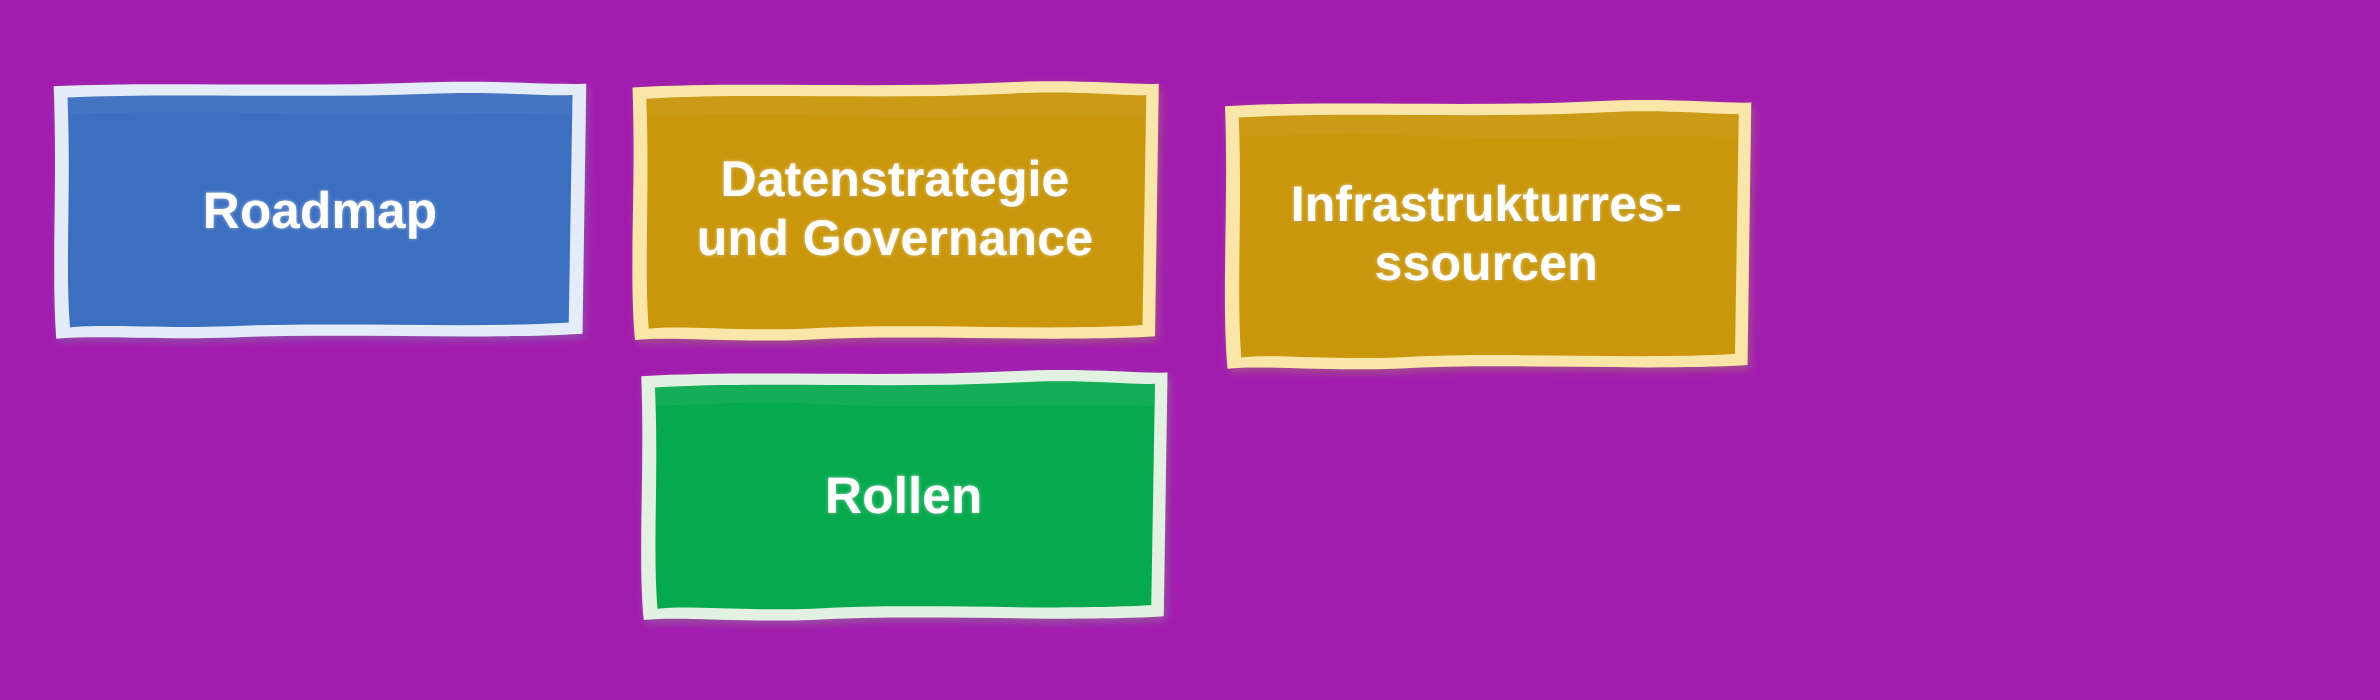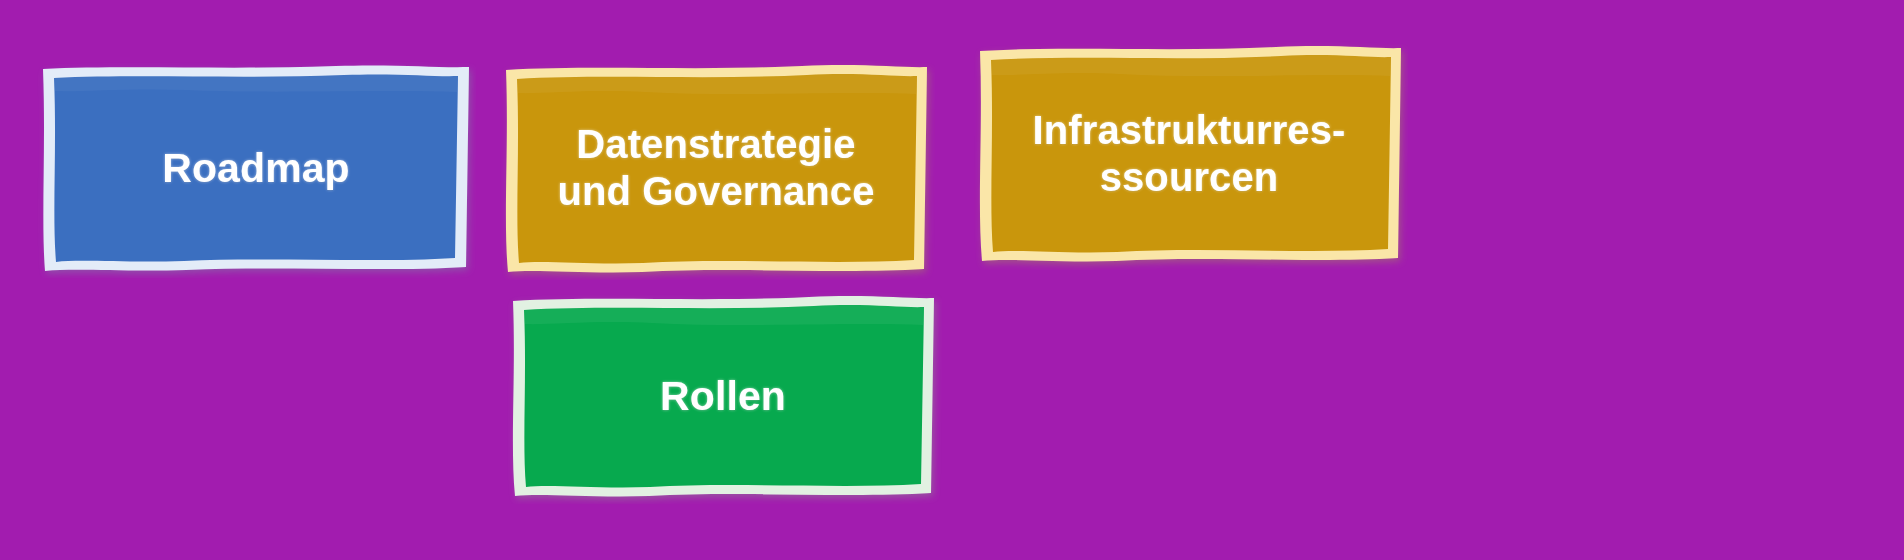--- a/index.html
+++ b/index.html
@@ -65,21 +65,21 @@
   .label-md { font-size: 40px; }
 
   
   #node-roadmap {
     left: 36px;  top: 58px;  width: 440px;  height: 220px;
   }
   #node-datenstrategie {
     left: 497px; top: 56px;  width: 438px;  height: 224px;
   }
   #node-infrastruktur {
-    left: 970px; top: 38px;  width: 438px;  height: 232px;
+    left: 970px; top: 72px;  width: 438px;  height: 232px;
   }
   #node-rollen {
     left: 504px; top: 288px; width: 438px;  height: 216px;
   }
 </style>
 </head>
 <body>
 
 <div id="canvas">
 

